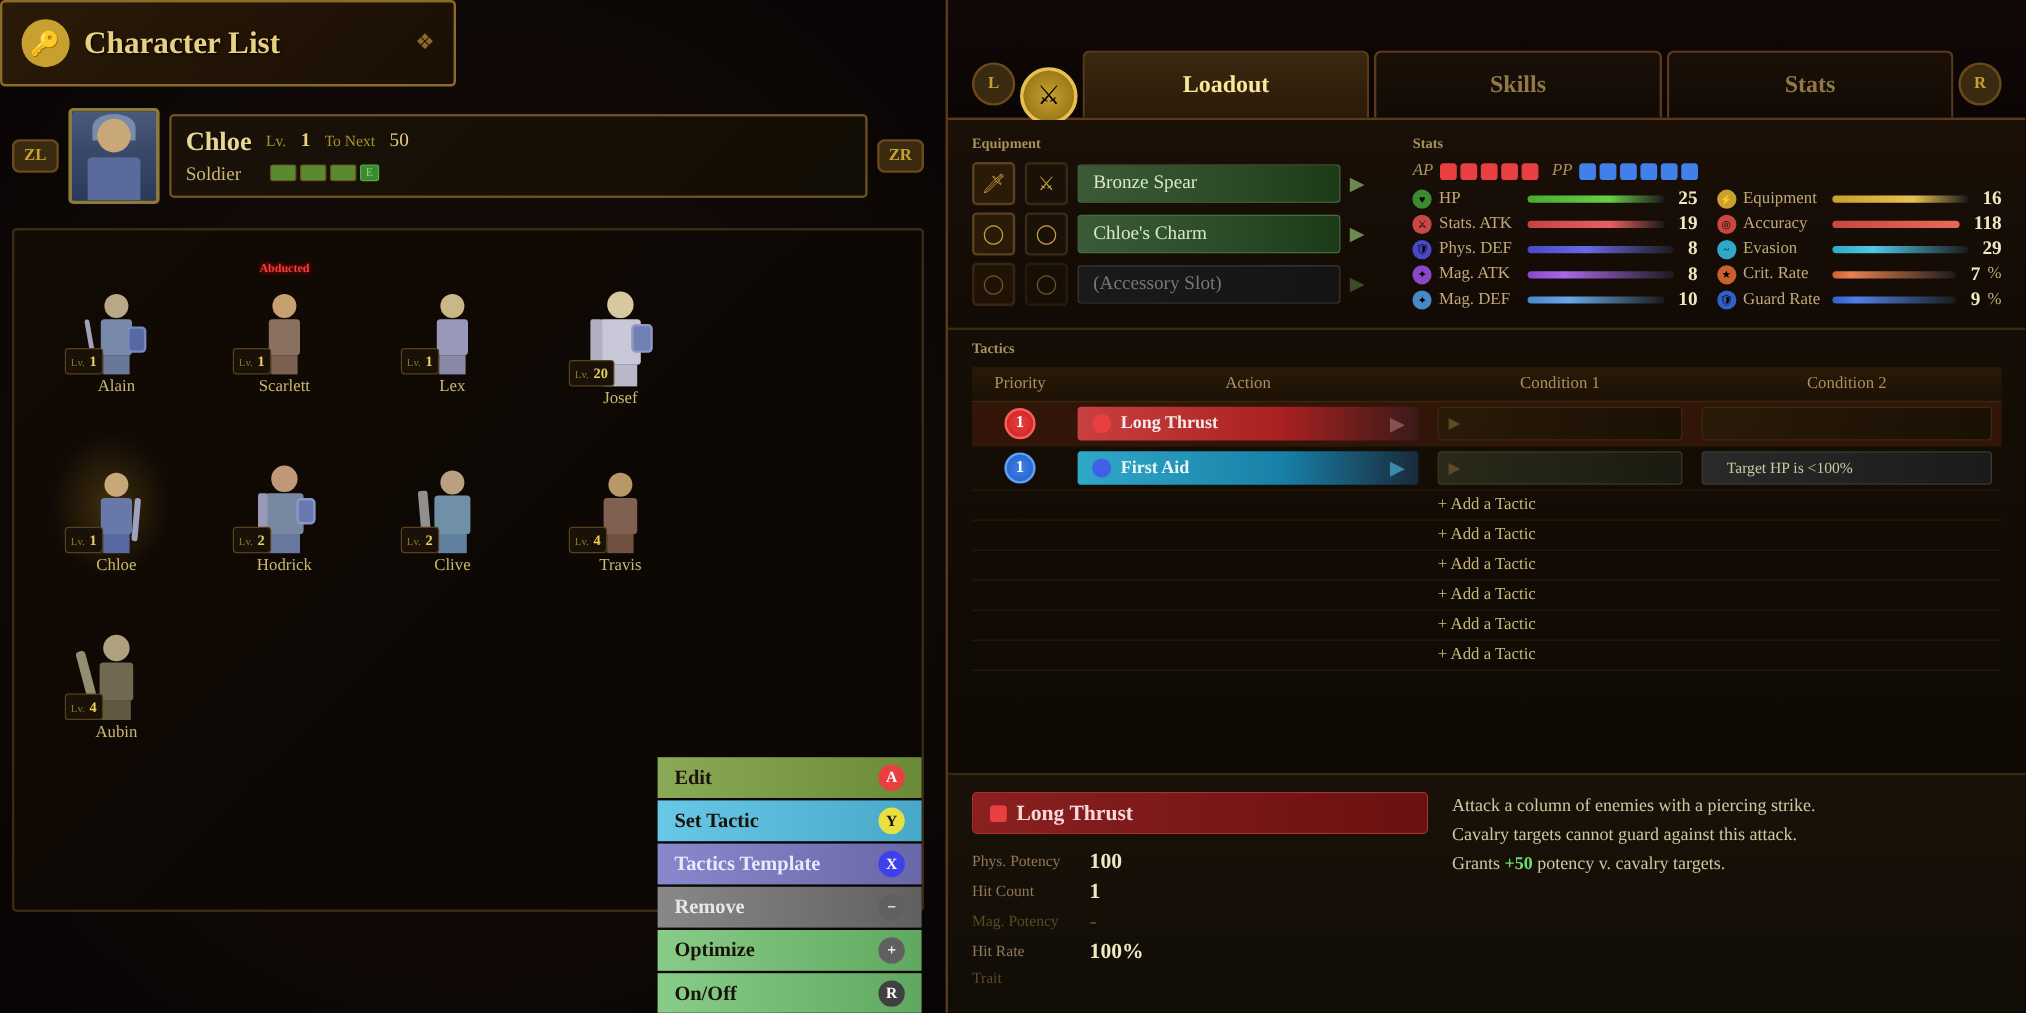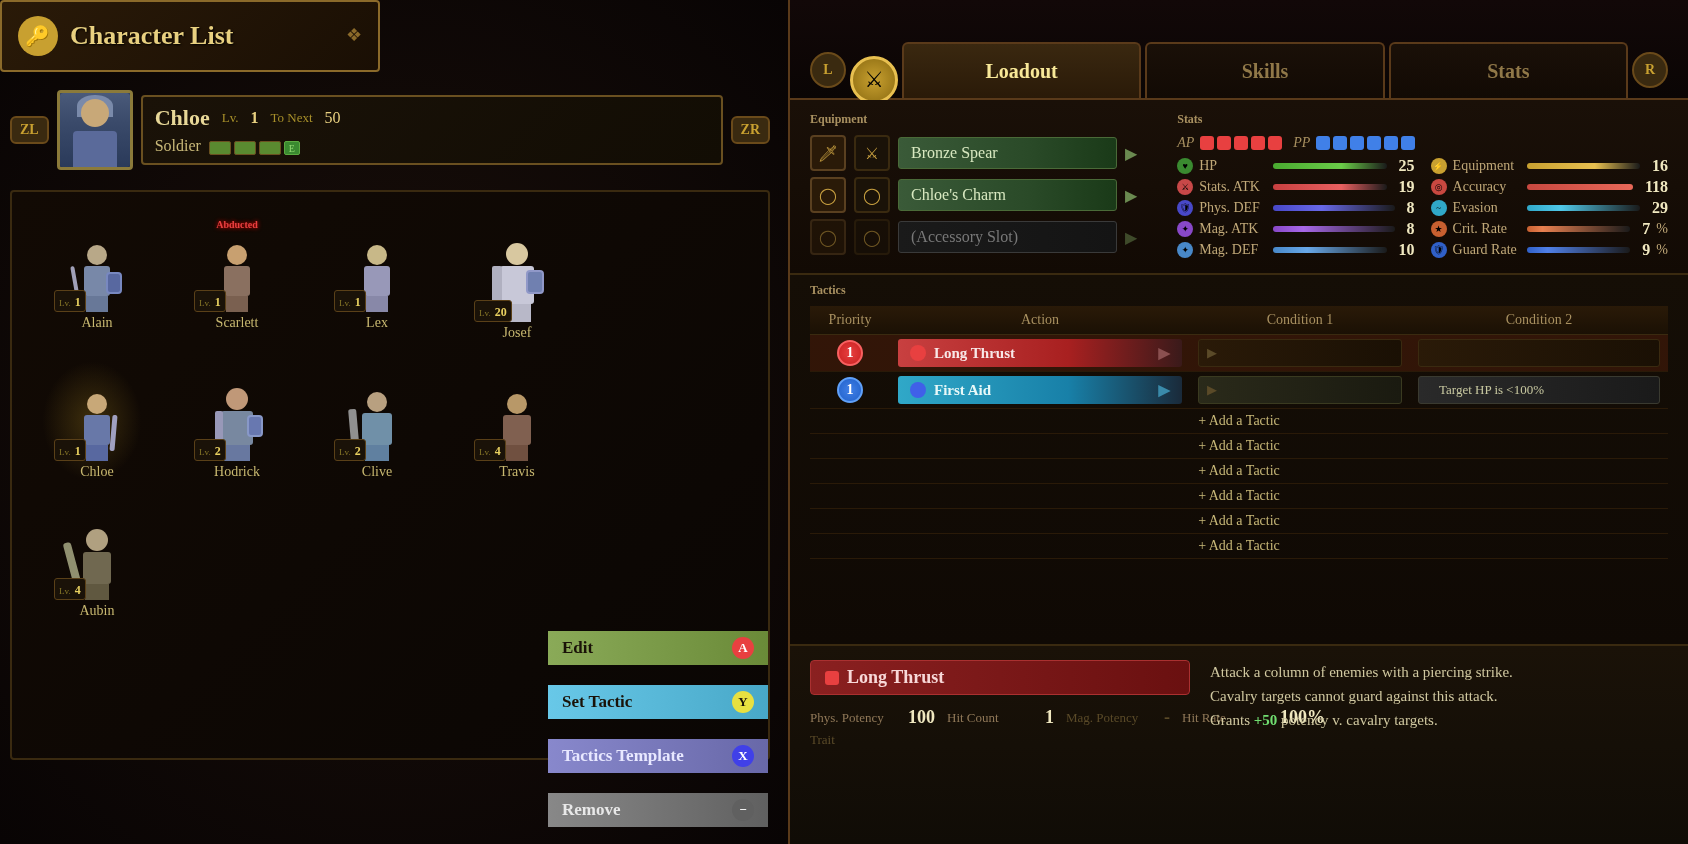--- a/index.html
+++ b/index.html
@@ -147,22 +147,22 @@
     .to-next {
       font-size: 13px;
       color: #a8902a;
     }
     .to-next-num {
       font-size: 16px;
       color: #e8d080;
     }
     .char-class-row {
       display: flex;
-      align-items: flex-end;
-      gap: 0;
+      align-items: flex-start;
+      gap: 16px;
     }
     .char-class {
       font-size: 16px;
       color: #c8b878;
     }
     .hp-bar-container {
       display: flex;
       gap: 3px;
       margin-left: 8px;
     }
@@ -241,21 +241,21 @@
       z-index: 10;
     }
     .ctx-item {
       display: flex;
       align-items: center;
       justify-content: space-between;
       padding: 6px 14px;
       font-size: 17px;
       font-weight: bold;
       color: #1a1208;
-      margin-bottom: 20px;
+      margin-bottom: 2px;
     }
     .ctx-edit { background: linear-gradient(90deg, #8aaa58 0%, #6a8a38 100%); }
     .ctx-set-tactic { background: linear-gradient(90deg, #68c8e8 0%, #48a8c8 100%); }
     .ctx-template { background: linear-gradient(90deg, #8888cc 0%, #6868a8 100%); color: #e8e8ff; }
     .ctx-remove { background: linear-gradient(90deg, #888888 0%, #606060 100%); color: #e8e8e8; }
     .ctx-optimize { background: linear-gradient(90deg, #88cc88 0%, #60a860 100%); }
     .ctx-onoff { background: linear-gradient(90deg, #88cc88 0%, #60a860 100%); }
     .ctx-btn {
       width: 22px; height: 22px;
       border-radius: 50%;
@@ -571,21 +571,21 @@
       font-weight: bold;
       color: #f8d8d8;
       margin-bottom: 12px;
       display: flex;
       align-items: center;
       gap: 8px;
     }
     .skill-gem { width: 14px; height: 14px; border-radius: 3px; background: #e84040; }
     .skill-stats-grid {
       display: grid;
-      grid-template-columns: 1fr 1fr 1fr 1fr;
+      grid-template-columns: 1fr;
       gap: 4px 12px;
     }
     .skill-stat-row {
       display: flex;
       align-items: center;
       gap: 8px;
     }
     .skill-stat-label {
       font-size: 13px;
       color: #907858;

